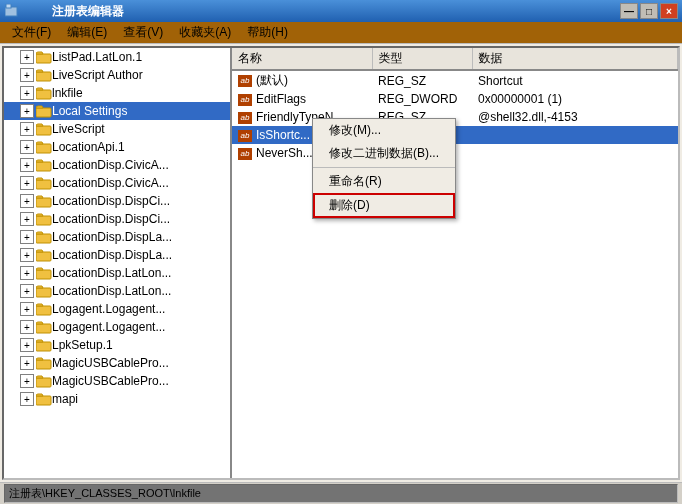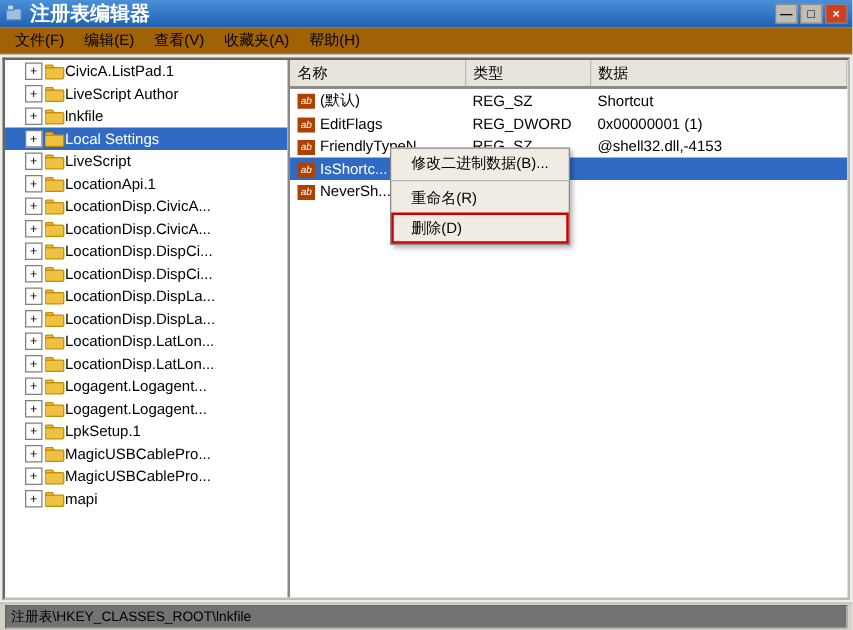--- a/index.html
+++ b/index.html
@@ -29,23 +29,24 @@
     }
     .title-icon {
       width: 16px;
       height: 16px;
       display: flex;
       align-items: center;
       justify-content: center;
       font-size: 10px;
     }
     .title-text {
-      font-size: 16px;
+      font-size: 12px;
       font-weight: bold;
       color: white;
+      margin-left: 28px;
     }
     .title-controls {
       display: flex;
       gap: 2px;
     }
     .title-btn {
       width: 18px;
       height: 16px;
       background: #c0bdb5;
       border: 1px solid #888;
@@ -277,21 +278,21 @@
 
     <div class="tree-pane">
 
     <div class="tree-item">
           <span class="tree-indent"></span>
           <span class="tree-expand">+</span>
           <svg class="folder-svg" viewBox="0 0 16 14">
     <rect x="0" y="4" width="15" height="9" rx="1" fill="#f0c040" stroke="#c09000" stroke-width="1"></rect>
     <path d="M0 4 Q0 2 2 2 L6 2 L7 4 Z" fill="#f0c040" stroke="#c09000" stroke-width="1"></path>
   </svg>
-          <span class="tree-label">CivicA.ListPad.1</span>
+          <span class="tree-label">ListPad.LatLon.1</span>
         </div>
         <div class="tree-item">
           <span class="tree-indent"></span>
           <span class="tree-expand">+</span>
           <svg class="folder-svg" viewBox="0 0 16 14">
     <rect x="0" y="4" width="15" height="9" rx="1" fill="#f0c040" stroke="#c09000" stroke-width="1"></rect>
     <path d="M0 4 Q0 2 2 2 L6 2 L7 4 Z" fill="#f0c040" stroke="#c09000" stroke-width="1"></path>
   </svg>
           <span class="tree-label">LiveScript Author</span>
         </div>
@@ -491,20 +492,21 @@
             </tr>
             <tr>
               <td><span class="type-icon">ab</span>NeverSh...</td>
               <td></td>
               <td></td>
             </tr>
           </tbody>
       </table>
 
       <div class="context-menu">
+        <div class="ctx-item">修改(M)...</div>
         <div class="ctx-item">修改二进制数据(B)...</div>
         <div class="ctx-separator"></div>
         <div class="ctx-item">重命名(R)</div>
         <div class="ctx-item delete-item">删除(D)</div>
       </div>
     </div>
 
   </div>
 
   <div class="status-bar">

